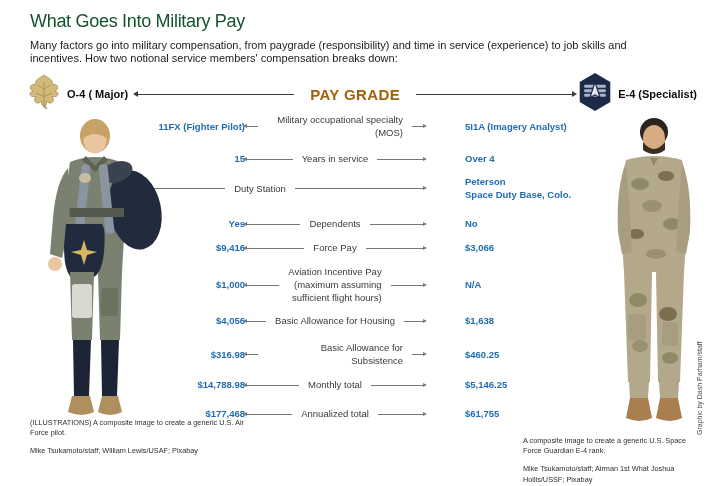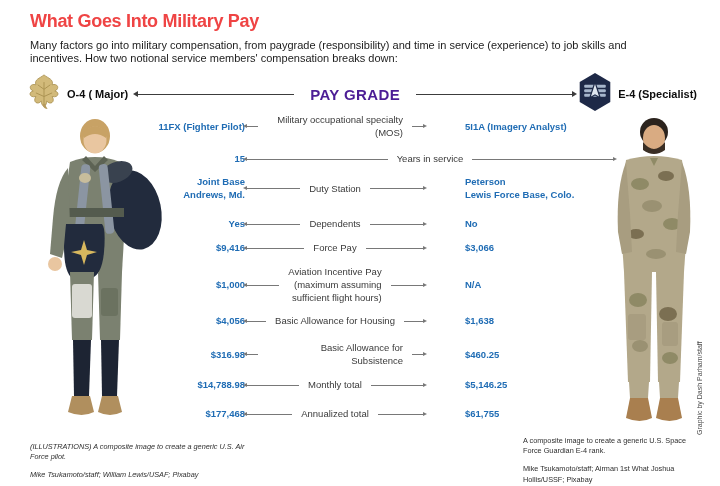--- a/index.html
+++ b/index.html
@@ -2,33 +2,33 @@
 <html><head>
 <meta charset="utf-8">
 <style>
   html,body{margin:0;padding:0;background:#fff;}
   .canvas{
     position:relative;width:720px;height:486px;background:#ffffff;overflow:hidden;
     font-family:"Liberation Sans","DejaVu Sans",sans-serif;color:#111;
   }
   
   .title{
-    position:absolute;left:30px;top:11px;font-size:18px;font-weight:700;
-    letter-spacing:-0.3px;color:#ef4444;
+    position:absolute;left:30px;top:11px;font-size:18px;font-weight:400;
+    letter-spacing:-0.3px;color:#14532d;
   }
   .subtitle{
     position:absolute;left:30px;top:39px;width:648px;font-size:11px;line-height:1.22;color:#1c1c1c;
   }
   
   .band{
     position:absolute;left:26px;top:74px;right:18px;height:40px;
     display:flex;align-items:center;text-align:right;
   }
   .rank-label{font-size:11px;font-weight:800;color:#0d0d0d;white-space:nowrap;margin:0 5px;}
-  .band-title{font-size:15px;font-weight:800;letter-spacing:.4px;color:#4c1d95;margin:16px 12px;white-space:nowrap;}
+  .band-title{font-size:15px;font-weight:800;letter-spacing:.4px;color:#a16207;margin:16px 12px;white-space:nowrap;}
   .band-arrow{flex:1;position:relative;height:10px;}
   .band-arrow::before{content:"";position:absolute;left:4px;right:4px;top:50%;height:1.3px;background:#3c3c3c;}
   .band-arrow.out-left::after{
     content:"";position:absolute;left:0;top:50%;transform:translateY(-50%);
     border-right:5px solid #3c3c3c;border-top:3px solid transparent;border-bottom:3px solid transparent;
   }
   .band-arrow.out-right::after{
     content:"";position:absolute;right:0;top:50%;transform:translateY(-50%);
     border-left:5px solid #3c3c3c;border-top:3px solid transparent;border-bottom:3px solid transparent;
   }
@@ -60,21 +60,21 @@
     content:"";position:absolute;right:-2px;top:50%;transform:translateY(-50%);
     border-left:4.5px solid #787878;border-top:2.6px solid transparent;border-bottom:2.6px solid transparent;
   }
   
   .photo{position:absolute;}
   .photo-left{left:22px;top:112px;width:150px;height:312px;}
   .photo-right{left:592px;top:114px;width:124px;height:320px;}
   
   .caption{position:absolute;font-size:7.3px;line-height:1.4;color:#2e2e2e;}
   .caption .credit{margin-top:8px;}
-  .caption-left{left:30px;top:442px;width:215px;font-style:italic;}
+  .caption-left{left:30px;top:418px;width:215px;}
   .caption-right{left:523px;top:436px;width:182px;}
   .vertical-credit{
     position:absolute;left:696px;top:283px;height:152px;
     writing-mode:vertical-rl;transform:rotate(180deg);
     font-size:7px;color:#4a4a4a;white-space:nowrap;
   }
 </style>
 </head>
 <body>
 
@@ -120,31 +120,30 @@
         </div>
         <div class="val right">5I1A (Imagery Analyst)</div>
       </div>
       <div class="row">
         <div class="val left">15</div>
         <div class="mid">
           <div class="arr to-left"></div>
           <div class="lab">Years in service</div>
           <div class="arr to-right"></div>
         </div>
-      </div>
-      <div class="row">
-        <div class="val left">Joint Base
-Andrews, Md.</div>
+        <div class="val right">Over 4</div>
+      </div>
+      <div class="row">
         <div class="mid">
           <div class="arr to-left"></div>
           <div class="lab">Duty Station</div>
           <div class="arr to-right"></div>
         </div>
         <div class="val right">Peterson
-Lewis Force Base, Colo.</div>
+Space Duty Base, Colo.</div>
       </div>
       <div class="row">
         <div class="val left">Yes</div>
         <div class="mid">
           <div class="arr to-left"></div>
           <div class="lab">Dependents</div>
           <div class="arr to-right"></div>
         </div>
         <div class="val right">No</div>
       </div>

